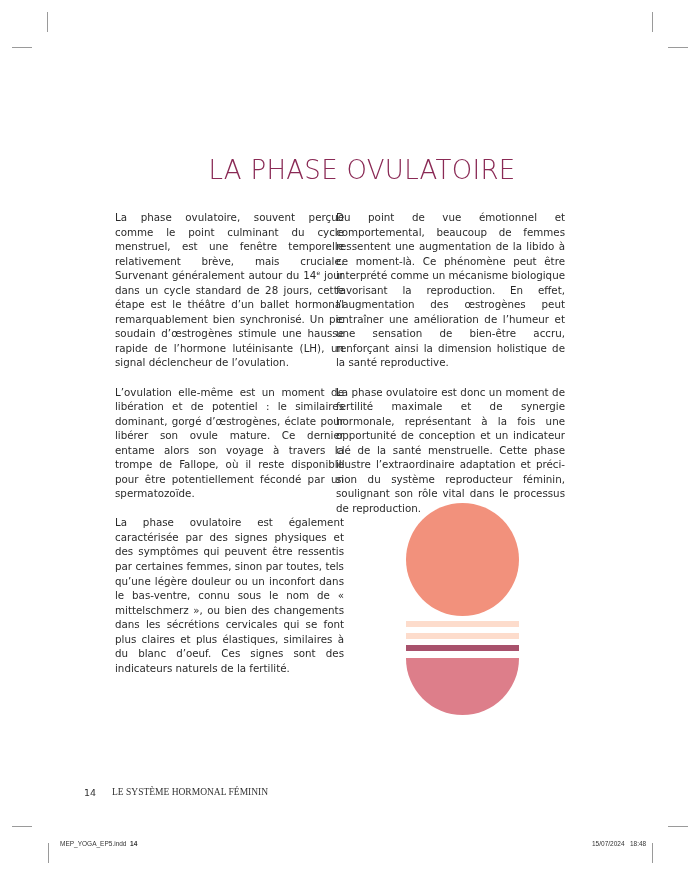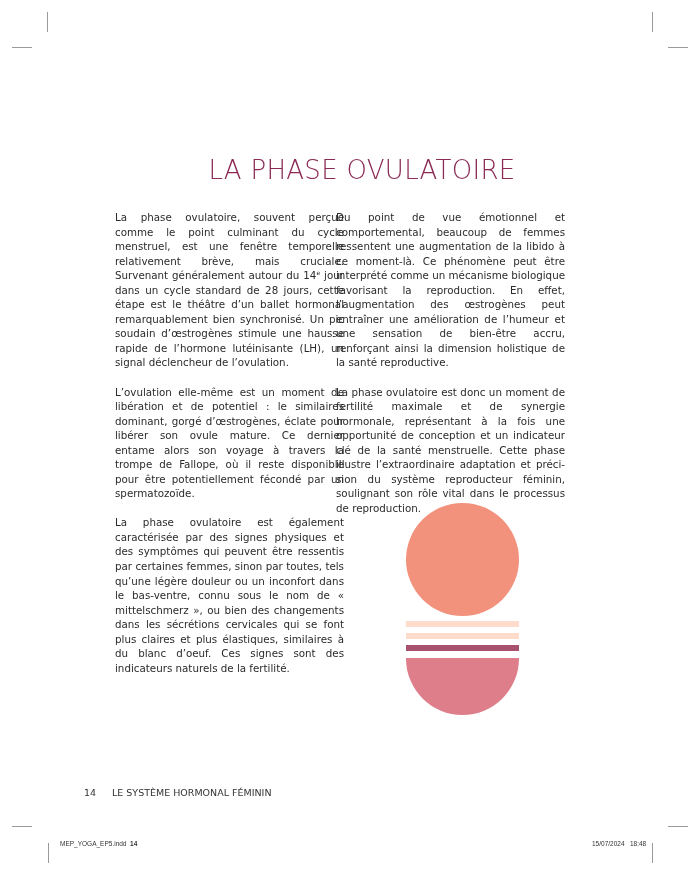--- a/index.html
+++ b/index.html
@@ -45,16 +45,16 @@
 
 <div class="art">
   <div class="circle"></div>
   <div class="stripe" style="top:118px; background:#fddccc;"></div>
   <div class="stripe" style="top:130px; background:#fddccc;"></div>
   <div class="stripe" style="top:142px; background:#a8516c;"></div>
   <div class="half"></div>
 </div>
 
 <div class="folio" style="left:84px;">14</div>
-<div class="folio" style="left:112px;">LE SYSTÈME HORMONAL FÉMININ</div>
+<div class="folio" style="left:112px;font-family:Liberation Serif, serif;">LE SYSTÈME HORMONAL FÉMININ</div>
 
 <div class="slug" style="left:60px;"><span>MEP_YOGA_EP5.indd</span>&nbsp;&nbsp;<span style="font-weight:bold;">14</span></div>
 <div class="slug" style="left:592px;"><span>15/07/2024</span>&nbsp;&nbsp;&nbsp;<span>18:48</span></div>
 
 </body></html>

